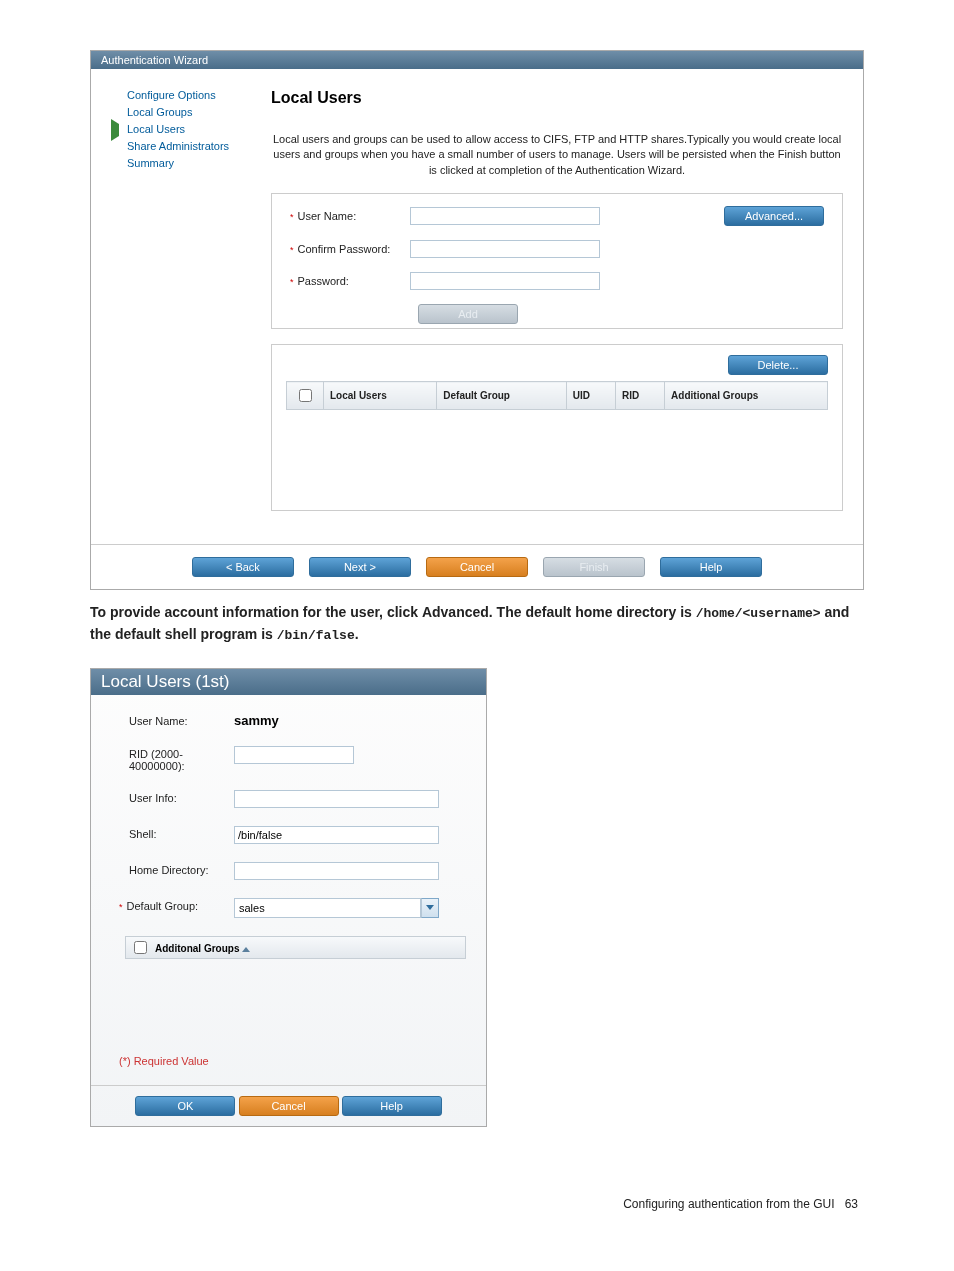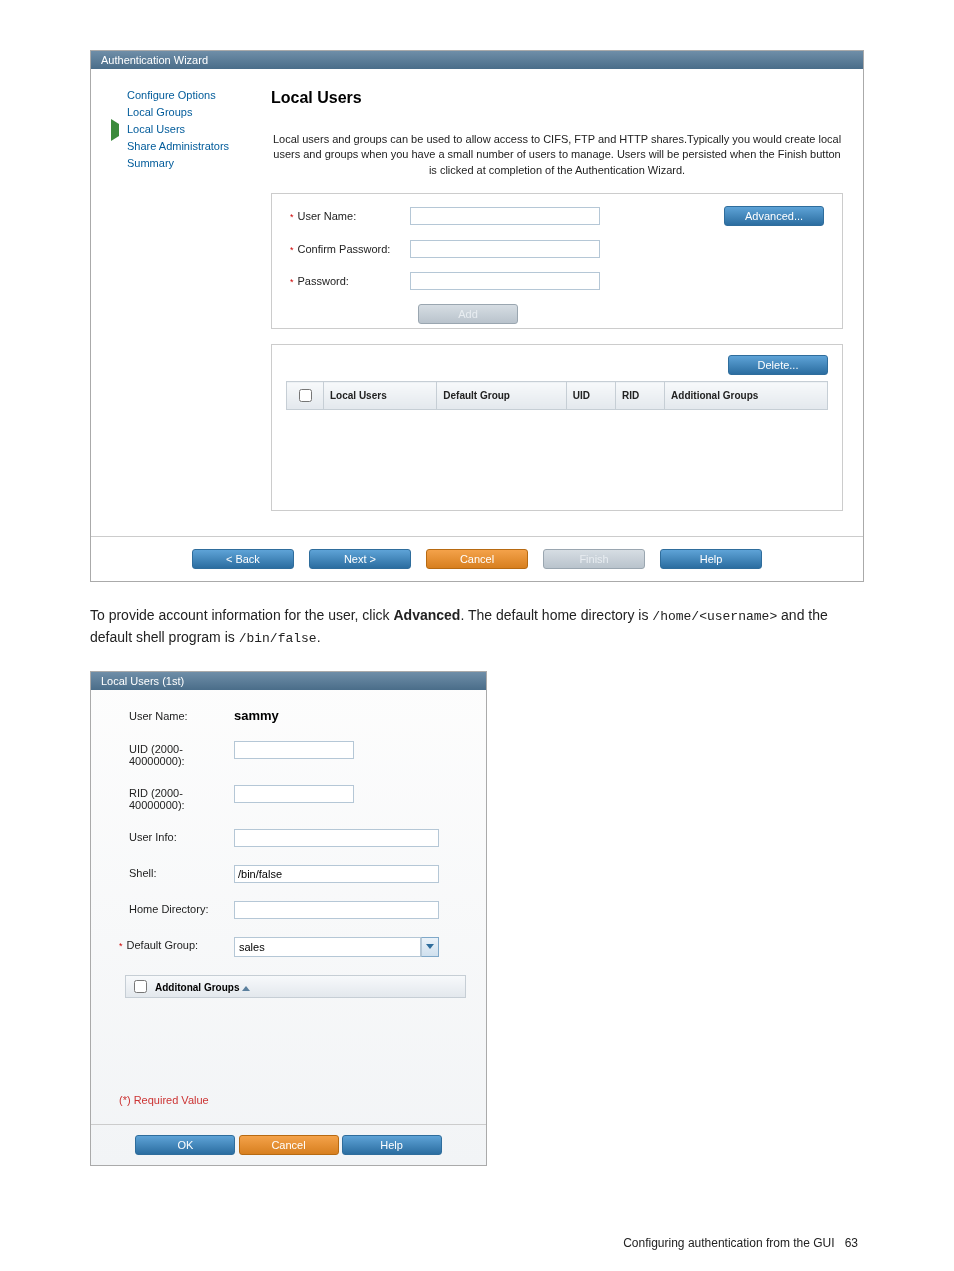--- a/index.html
+++ b/index.html
@@ -111,21 +111,21 @@
   }
   .btn.orange {
     background:linear-gradient(#f4a24a,#d77f1f);
     border-color:#b76a12;
   }
   .adv-btn-wrap { margin-left:auto; }
   .add-row { text-align:left; padding-left:128px; margin-bottom:4px;}
   .grid-area {
     border:1px solid #ccc;
     padding:10px 14px 100px 14px;
-    margin-bottom:15px;
+    margin-bottom:23px;
     position:relative;
   }
   .delete-row { text-align:right; margin-bottom:6px;}
   table.grid {
     width:100%;
     border-collapse:collapse;
     background:linear-gradient(#f3f5f7,#dfe5ea);
   }
   table.grid th {
     border:1px solid #c6ced5;
@@ -141,38 +141,39 @@
     border-top:1px solid #ccc;
     padding:12px 0;
     text-align:center;
   }
   .footer-bar .btn { margin:0 6px; min-width:72px;}
   
   .para {
     font-family: "Segoe UI", Arial, sans-serif;
     font-size:14px;
     color:#222;
-    margin: 23px 0 22px 0;
+    margin: 12px 0 22px 0;
     line-height:1.45;
+    font-weight:bold;
   }
   .para code, .para .mono {
     font-family: "Courier New", monospace;
     font-size:13px;
   }
   
   .dialog2 {
     width:395px;
     border:1px solid #aaa;
     background:linear-gradient(#fdfdfd,#f2f4f6);
   }
   .dialog2-title {
     background:linear-gradient(#6f8ea8,#4a6d89);
     color:#fff;
     padding:3px 10px;
-    font-size:11px;
+    font-size:17px;
   }
   .dialog2-body { padding:18px 20px 8px 28px; }
   .d2-row { display:flex; align-items:flex-start; margin-bottom:18px; }
   .d2-row .lbl { width:115px; font-size:11px; color:#222; padding-top:2px;}
   .d2-row .lbl.noreq { margin-left:10px; width:105px;}
   .d2-val { font-size:13px; font-weight:bold;}
   input.text2 { width:120px; height:18px; border:1px solid #b5c7d6; background:#fff; font-size:11px; padding:1px 3px; box-sizing:border-box;}
   input.text2.wide { width:205px; }
   .select-wrap { display:flex; width:205px;}
   .select-wrap input { flex:1; border:1px solid #b5c7d6; height:20px; padding:1px 4px; font-size:11px; box-sizing:border-box;}
@@ -309,24 +310,20 @@
   <div class="dialog2">
     <div class="dialog2-title">
       <span>Local Users (1st)</span>
     </div>
     <div class="dialog2-body">
       <div class="d2-row">
         <span class="lbl noreq">User Name:</span>
         <span class="d2-val">sammy</span>
       </div>
       <div class="d2-row">
-        <span class="lbl noreq">UID (2000-40000000):</span>
-        <input class="text2" type="text" style="">
-      </div>
-      <div class="d2-row">
         <span class="lbl noreq">RID (2000-40000000):</span>
         <input class="text2" type="text" style="">
       </div>
       <div class="d2-row">
         <span class="lbl noreq">User Info:</span>
         <input class="text2 wide" type="text" style="">
       </div>
       <div class="d2-row">
         <span class="lbl noreq">Shell:</span>
         <input class="text2 wide" type="text" value="/bin/false" style="">

